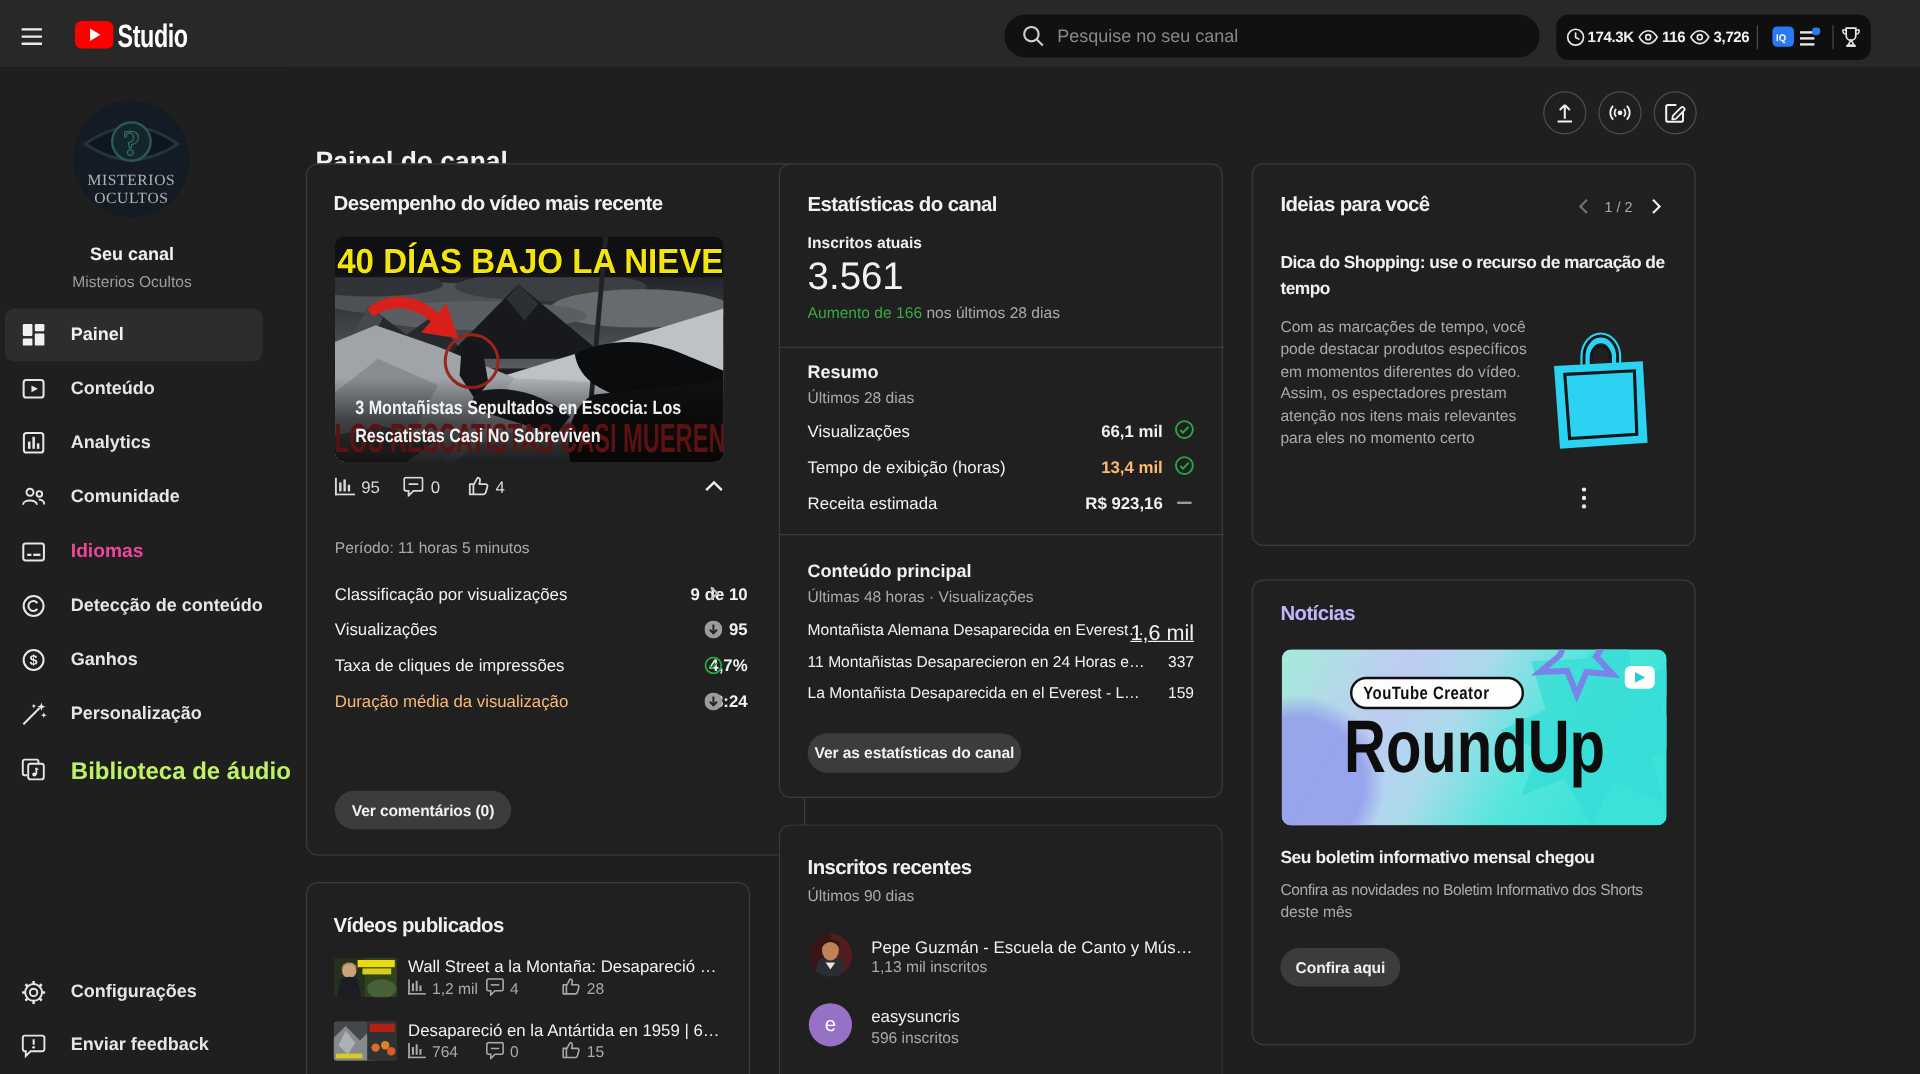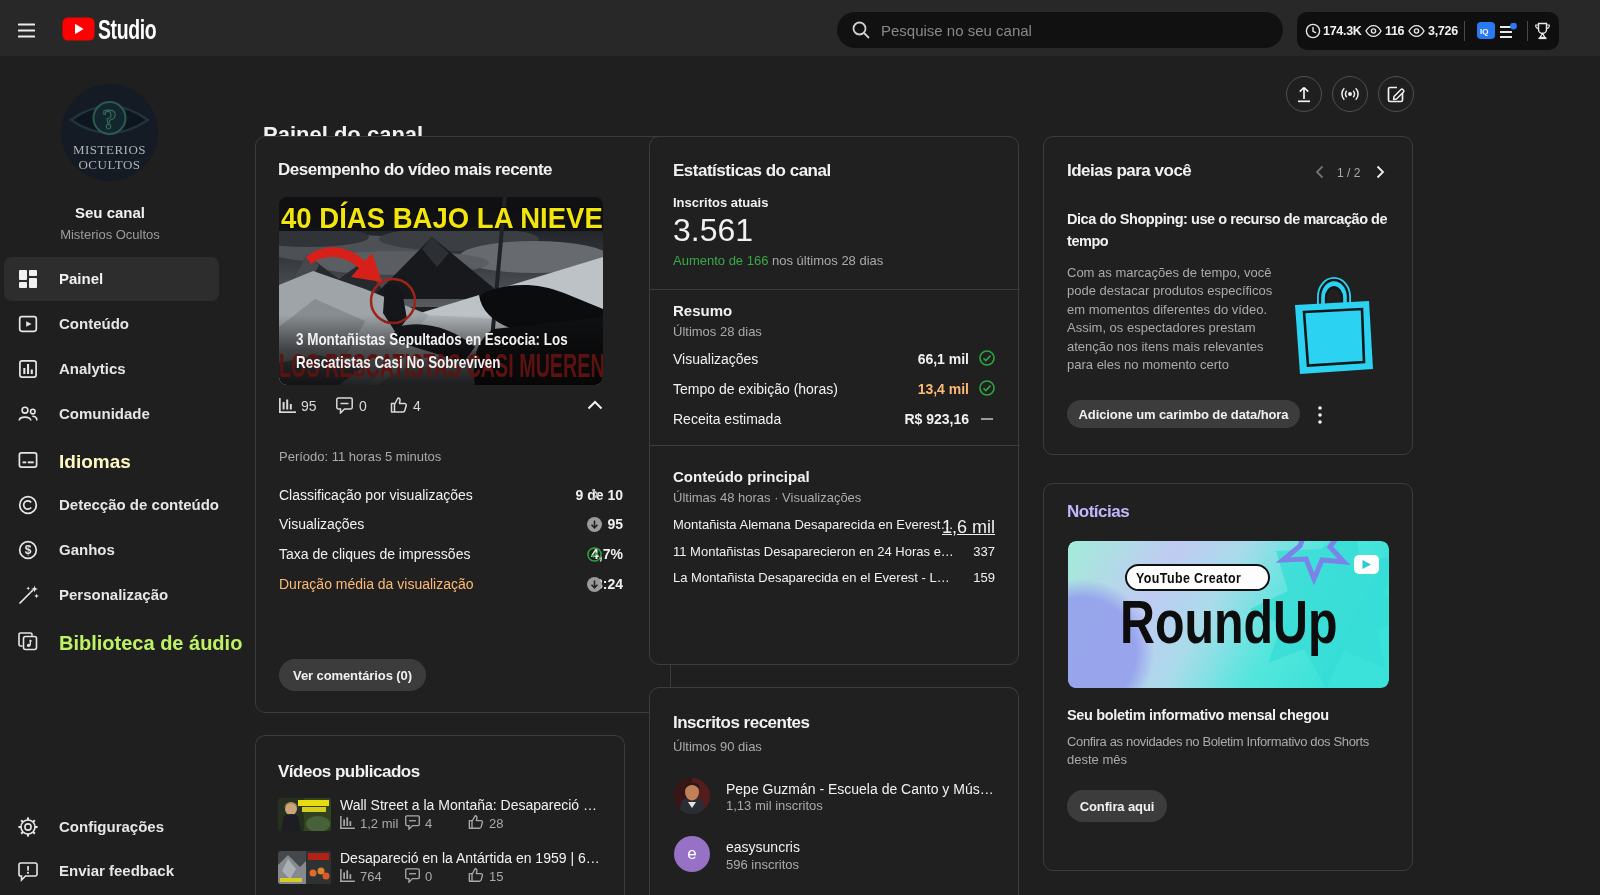--- a/index.html
+++ b/index.html
@@ -134,21 +134,21 @@
     </svg>
   <div class="t b" style="left:59px;top:349px;font-size:15px;color:#e6e6e6;">Comunidade</div>
 
   <svg class="a" style="left:16px;top:392px;" width="24" height="24" viewBox="0 0 24 24">
       <rect x="3.4" y="4.9" width="17.2" height="14.2" rx="2" fill="none" stroke="#e6e6e6" stroke-width="1.7"></rect>
       <g fill="#e6e6e6">
         <rect x="6.6" y="13.4" width="3.6" height="1.9"></rect>
         <rect x="11.7" y="13.4" width="6" height="1.9"></rect>
       </g>
     </svg>
-  <div class="t b" style="left:59px;top:395px;font-size:19px;color:#fef9c3;">Idiomas</div>
+  <div class="t b" style="left:59px;top:395px;font-size:16px;color:#ec4899;">Idiomas</div>
 
   <svg class="a" style="left:16px;top:437px;" width="24" height="24" viewBox="0 0 24 24">
       <circle cx="12" cy="12" r="8.3" fill="none" stroke="#e6e6e6" stroke-width="1.7"></circle>
       <path d="M15.1 9.6 a4.1 4.1 0 1 0 0 4.8" fill="none" stroke="#e6e6e6" stroke-width="1.7"></path>
     </svg>
   <div class="t b" style="left:59px;top:440px;font-size:15px;color:#e6e6e6;">Detecção de conteúdo</div>
 
   <svg class="a" style="left:16px;top:482px;" width="24" height="24" viewBox="0 0 24 24">
       <circle cx="12" cy="12" r="8.3" fill="none" stroke="#e6e6e6" stroke-width="1.7"></circle>
       <text x="12" y="16.3" text-anchor="middle" font-size="12" font-weight="bold" fill="#e6e6e6" font-family="Liberation Sans,sans-serif">$</text>
@@ -433,20 +433,21 @@
   <div class="t b" style="left:23px;top:331px;font-size:15px;color:#f1f1f1;">Conteúdo principal</div>
   <div class="t" style="left:23px;top:353px;font-size:13px;color:#aaa;">Últimas 48 horas · Visualizações</div>
 
   <div class="t" style="left:23px;top:380px;font-size:13px;color:#f1f1f1;max-width:282px;overflow:hidden;text-overflow:ellipsis;">Montañista Alemana Desaparecida en Everest: 46 A</div>
   <div class="t vr" style="right:23px;top:380px;font-size:18px;color:#f1f1f1;text-decoration:underline;">1,6 mil</div>
   <div class="t" style="left:23px;top:407px;font-size:13px;color:#f1f1f1;max-width:282px;overflow:hidden;text-overflow:ellipsis;">11 Montañistas Desaparecieron en 24 Horas en el M</div>
   <div class="t vr" style="right:23px;top:407px;font-size:13px;color:#f1f1f1;">337</div>
   <div class="t" style="left:23px;top:433px;font-size:13px;color:#f1f1f1;max-width:282px;overflow:hidden;text-overflow:ellipsis;">La Montañista Desaparecida en el Everest - La Abe</div>
   <div class="t vr" style="right:23px;top:433px;font-size:13px;color:#f1f1f1;">159</div>
 
+  <div class="btn" style="left:23px;top:474px;width:178px;height:33px;">Ver as estatísticas do canal</div>
 </div>
 
 <div class="card" style="left:649px;top:687px;width:370px;height:208px;border-bottom:none;border-radius:10px 10px 0 0;">
   <div class="t b" style="left:23px;top:25px;font-size:17px;letter-spacing:-0.5px;color:#f1f1f1;">Inscritos recentes</div>
   <div class="t" style="left:23px;top:51px;font-size:13px;color:#aaa;">Últimos 90 dias</div>
   <svg class="a" style="left:24px;top:90px;" width="36" height="36" viewBox="0 0 36 36">
     <defs>
         <clipPath id="pgc">
           <circle cx="18" cy="18" r="18"></circle>
         </clipPath>
@@ -489,21 +490,20 @@
   <div class="t" style="left:23px;top:220px;font-size:13px;color:#aaa;">para eles no momento certo</div>
 
   <svg class="a" style="left:247px;top:126px;" width="86" height="114" viewBox="0 0 86 114">
     <path d="M26 46 L26 34 A17 20 0 0 1 60 34 L60 46 L52 46 L52 35 A9 12 0 0 0 34 35 L34 46 Z" fill="#2bd2f2"></path>
     <path d="M29 43 L29 34 A14 17 0 0 1 57 34 L57 43" fill="none" stroke="#10181a" stroke-width="2.4"></path>
     <path d="M35 45 L35 35 A8 10 0 0 1 51 35 L51 45" fill="none" stroke="#10181a" stroke-width="2.4"></path>
     <path d="M4 42 L78 38 L82 106 L9 111 Z" fill="#2bd2f2"></path>
     <path d="M13 49 L71 46 L73 99 L17 102.5 Z" fill="none" stroke="#10181a" stroke-width="2.6"></path>
   </svg>
 
-  <div class="btn" style="left:23px;top:263px;width:233px;height:28px;border-radius:14px;font-size:13px;">Adicione um carimbo de data/hora</div>
   <svg class="a" style="left:273px;top:268px;" width="6" height="20" viewBox="0 0 6 20">
       <g fill="#f1f1f1">
         <circle cx="3" cy="3" r="1.8"></circle>
         <circle cx="3" cy="10" r="1.8"></circle>
         <circle cx="3" cy="17" r="1.8"></circle>
       </g>
     </svg>
 </div>
 
 <div class="card" style="left:1043px;top:483px;width:370px;height:388px;">

